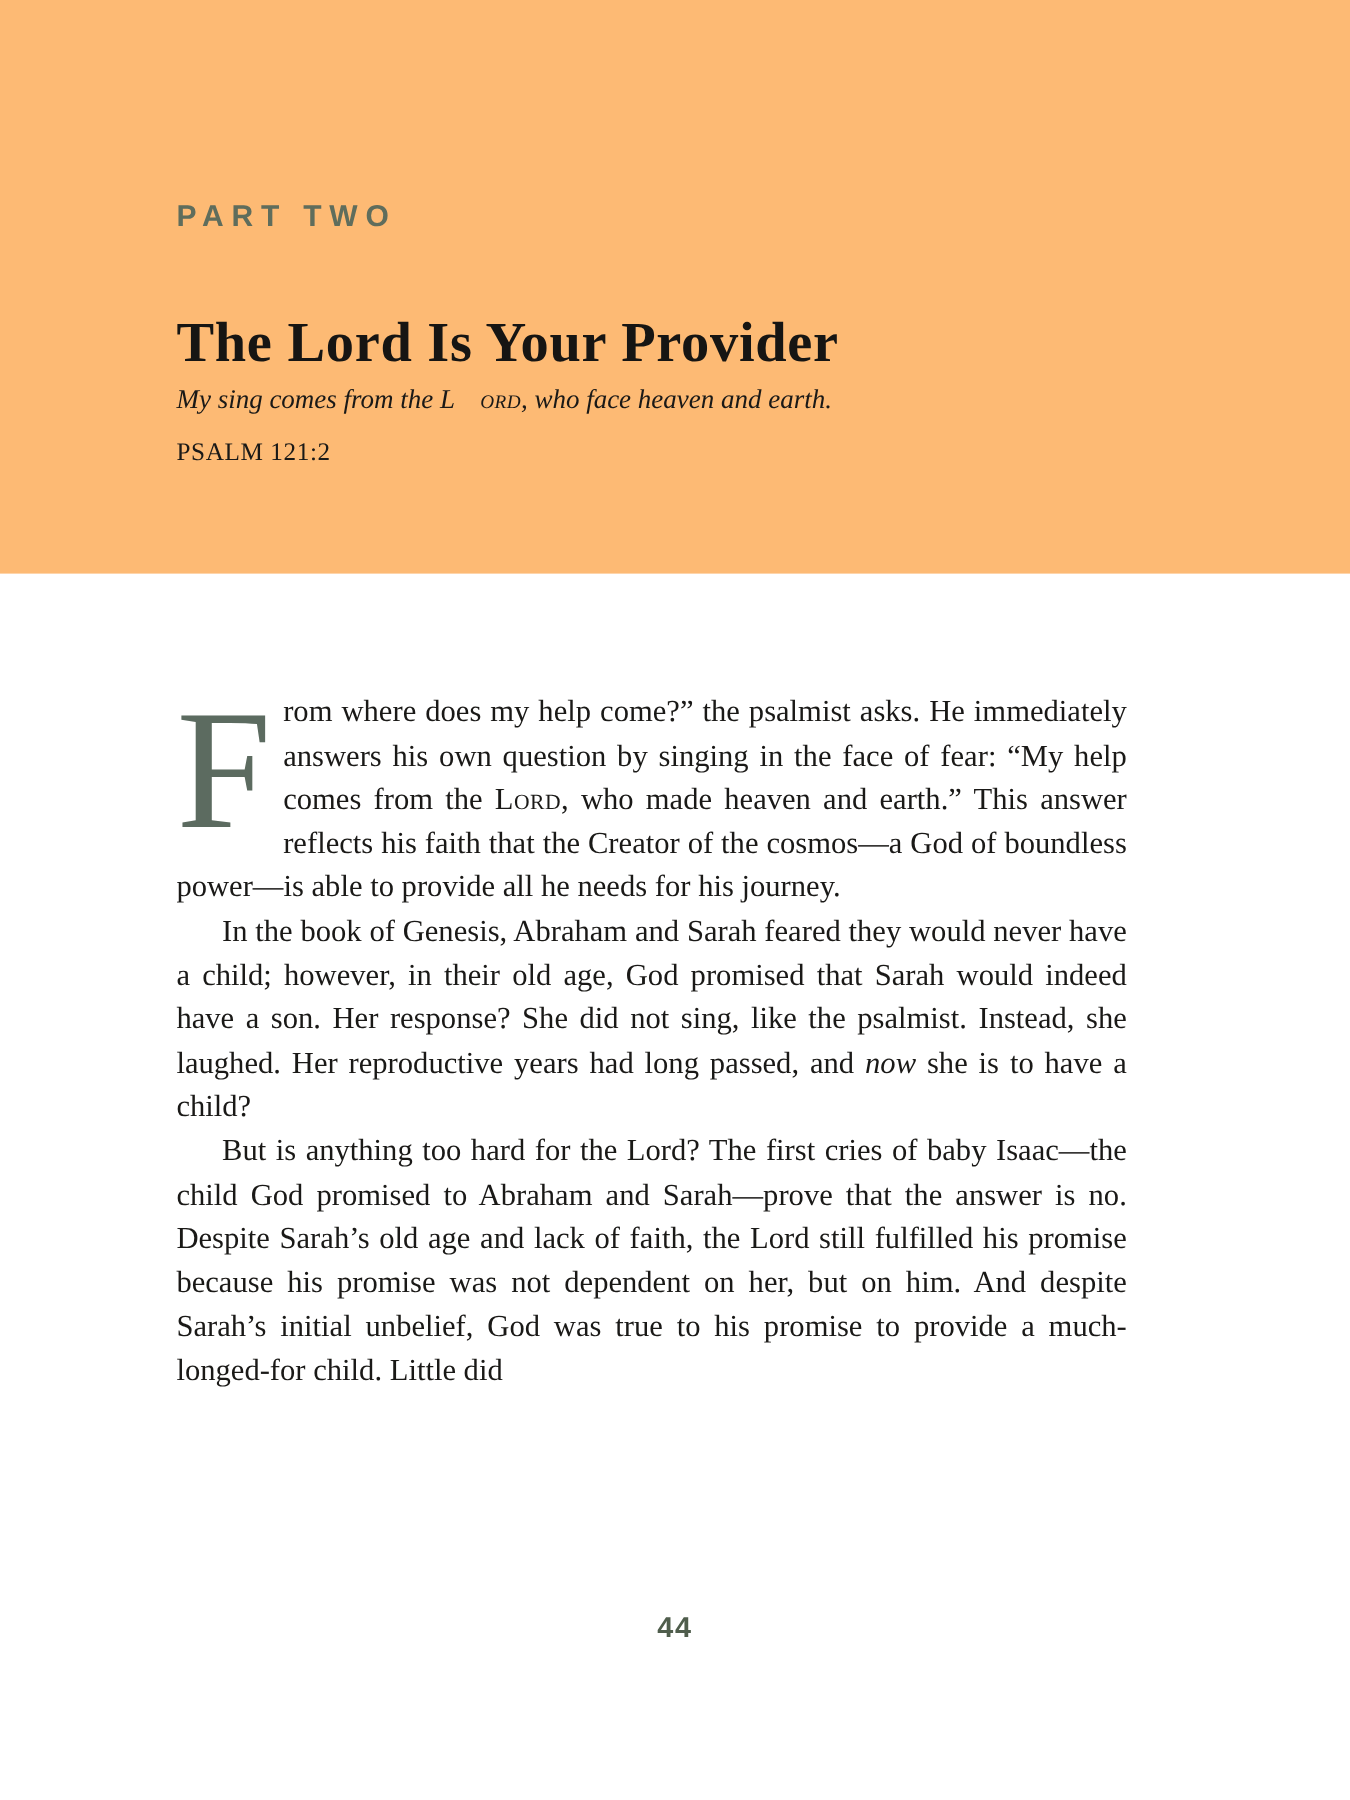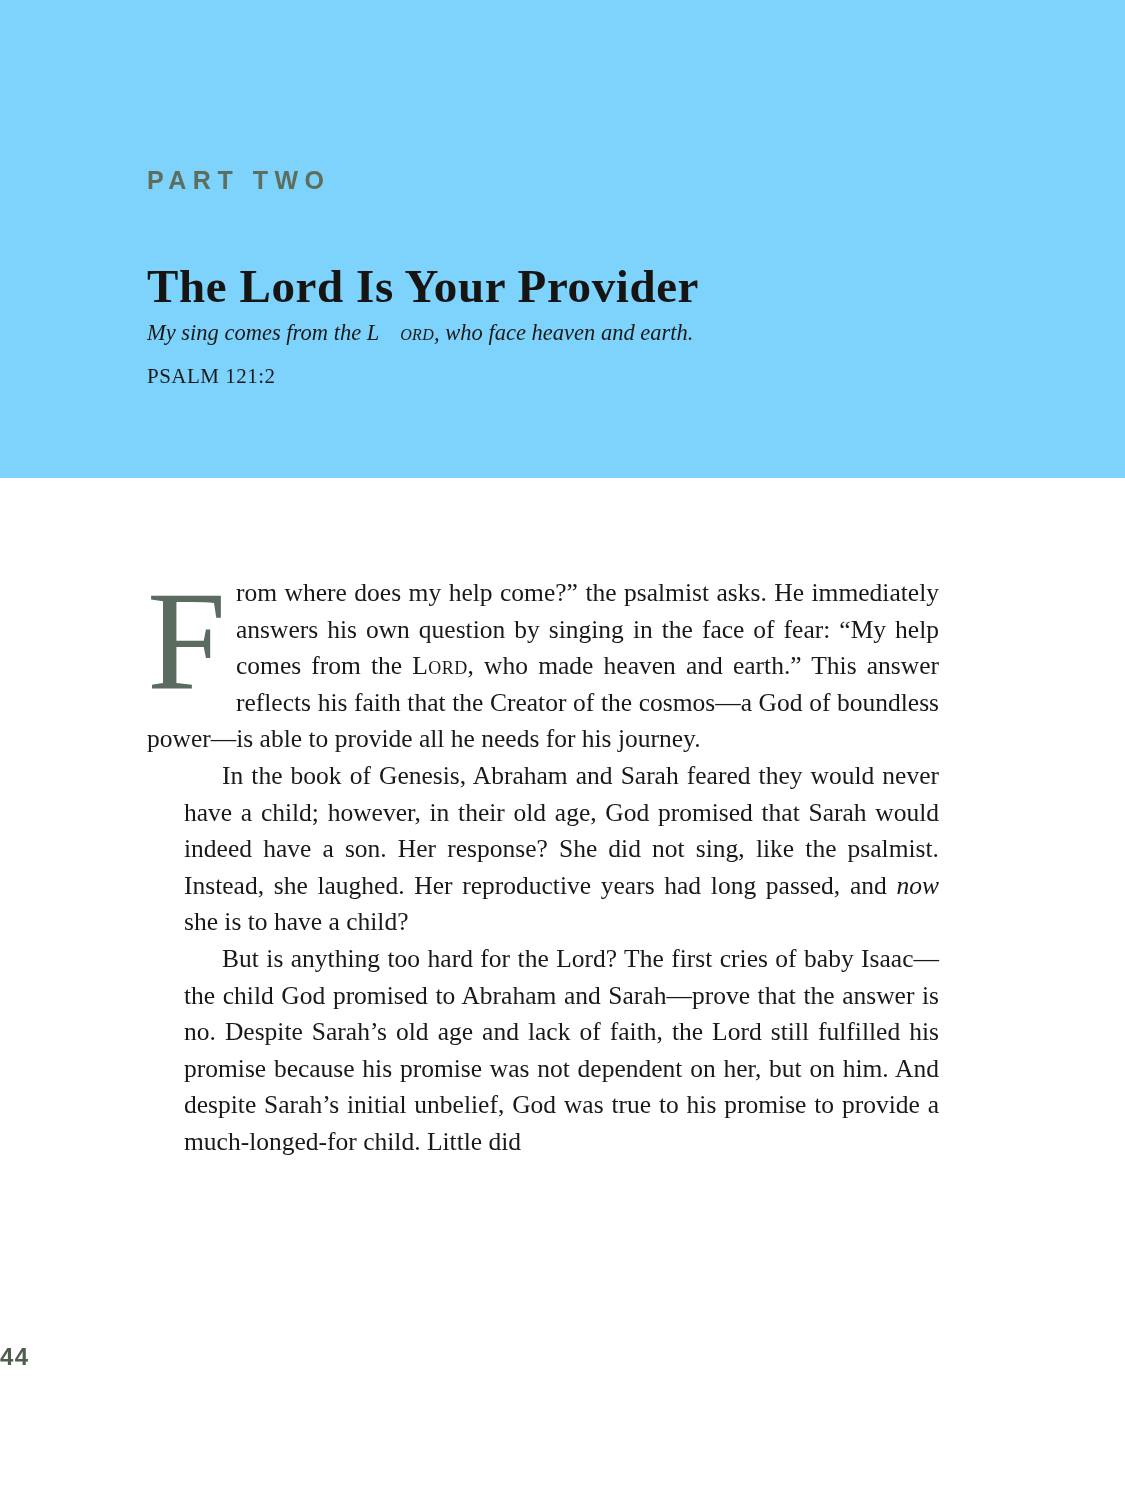--- a/index.html
+++ b/index.html
@@ -15,21 +15,21 @@
     overflow: hidden;
   }
 
   
   .part-band {
     position: absolute;
     left: 0;
     top: 0;
     width: 1125px;
     height: 478px;
-    background: #7dd3fc;
+    background: #fdba74;
   }
 
   .part-band-inner {
     position: absolute;
     left: 147px;
     top: 0;
     width: 820px;
   }
 
   .part-kicker {
@@ -101,21 +101,20 @@
     font-size: 25.5px;
     line-height: 36.6px;
     color: #1a1917;
     text-align: justify;
     text-justify: inter-word;
     margin: 0;
     hyphens: none;
   }
   .body-par + .body-par {
     text-indent: 38px;
-    margin-left: 37px;
   }
 
   .body-par .dropcap {
     float: left;
     font-family: "Liberation Serif", "DejaVu Serif", serif;
     font-size: 142px;
     line-height: 0.88;
     color: #5c6b60;
     margin: 4px 10px -6px 0;
     padding: 0;
@@ -128,21 +127,21 @@
   .body-par em {
     font-style: italic;
   }
 
   
   .page-number {
     position: absolute;
     left: 0;
     top: 1343px;
     width: 1125px;
-    text-align: left;
+    text-align: center;
     font-family: "Liberation Sans", "DejaVu Sans", sans-serif;
     font-size: 24px;
     font-weight: 700;
     letter-spacing: 1.5px;
     color: #4f5d4c;
   }
 </style>
 </head>
 <body>
 

